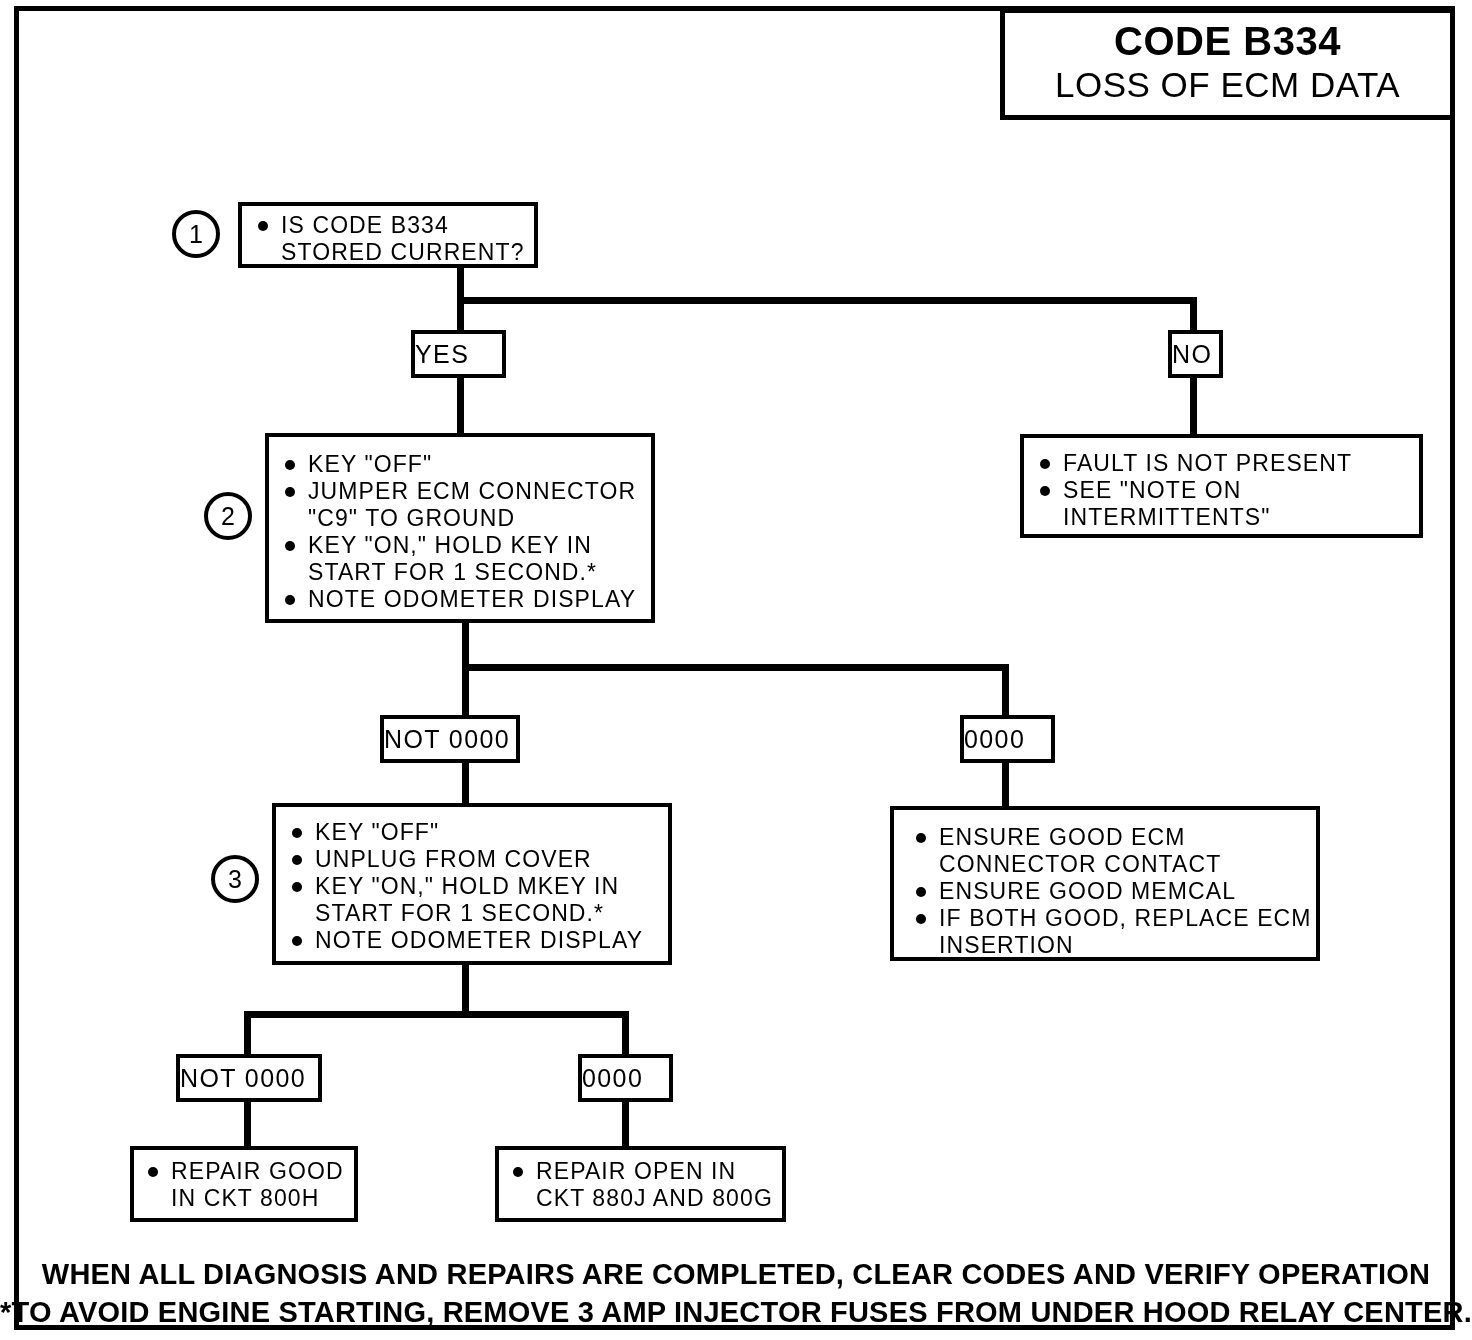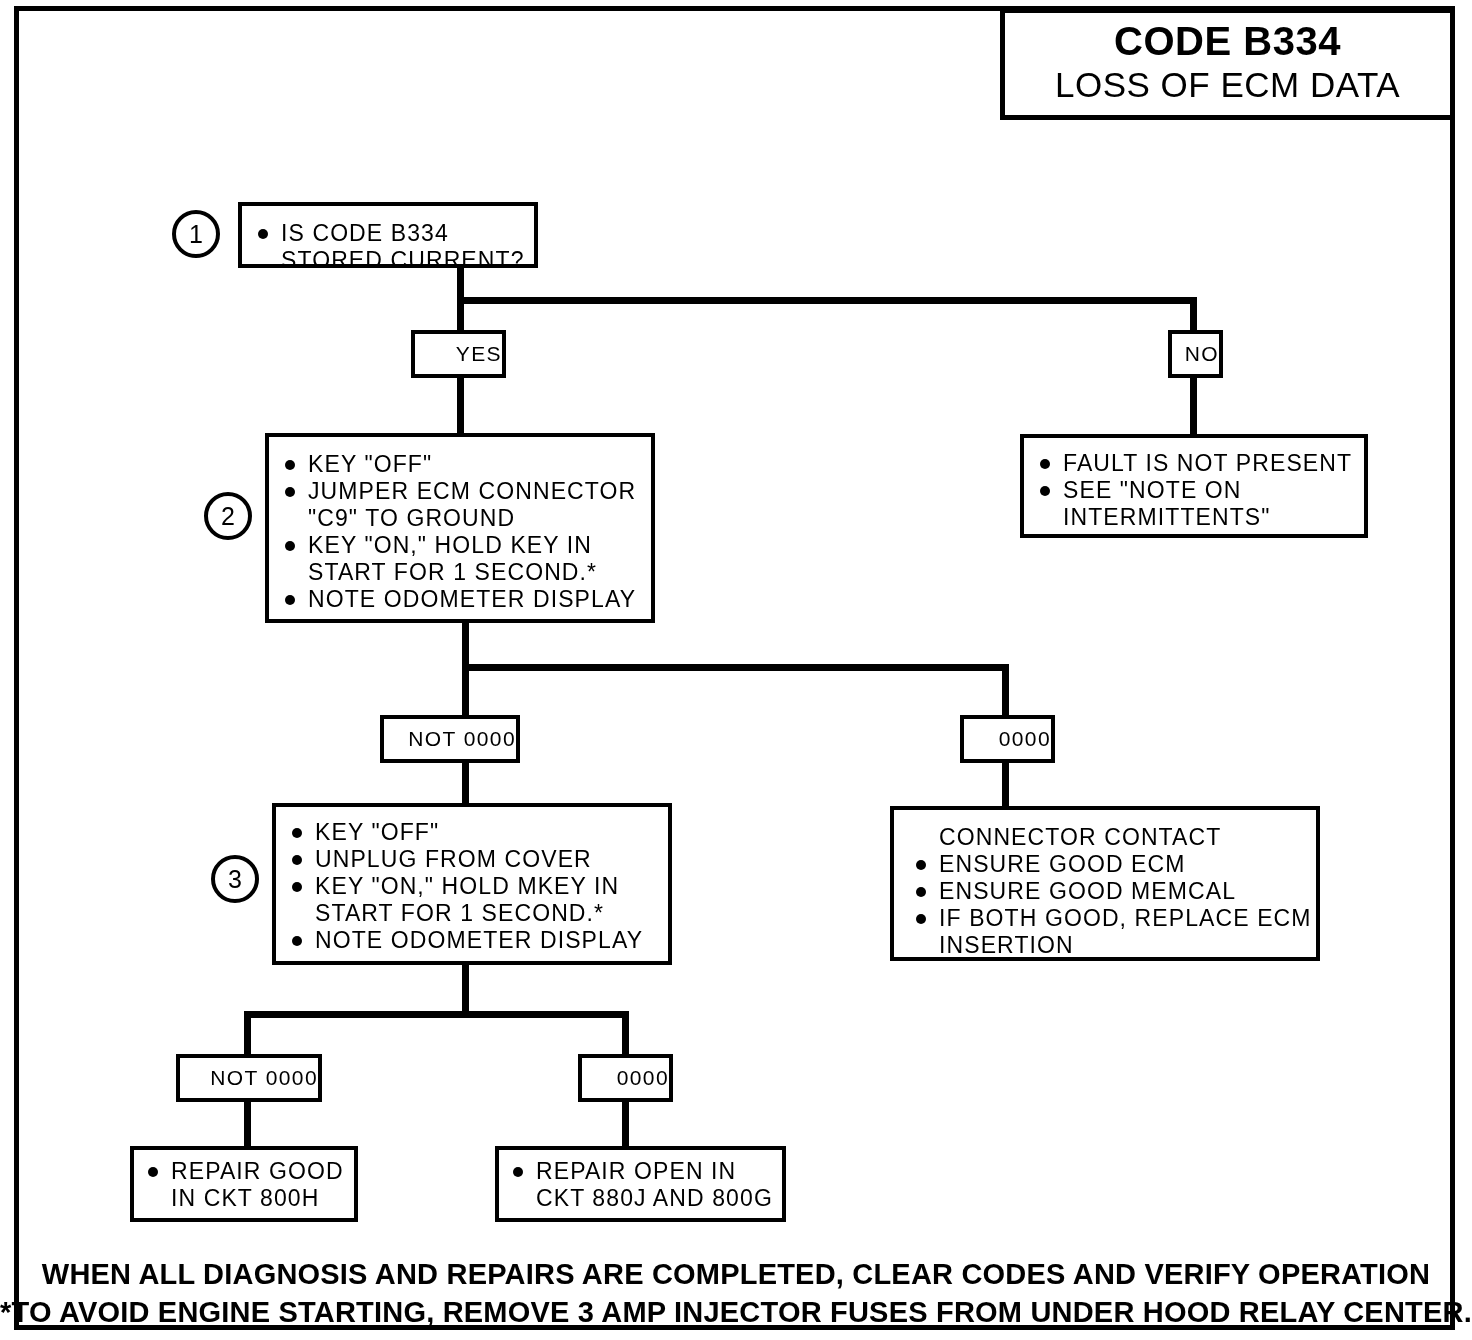--- a/index.html
+++ b/index.html
@@ -95,22 +95,22 @@
   }
 
   
   .label-box {
     position: absolute;
     border: 4px solid #000;
     box-sizing: border-box;
     background: #ffffff;
     display: flex;
     align-items: center;
-    justify-content: flex-end;
-    font-size: 21px;
+    justify-content: flex-start;
+    font-size: 25px;
     letter-spacing: 1.4px;
     z-index: 5;
     white-space: nowrap;
   }
 
   
   .step-circle {
     position: absolute;
     width: 48px;
     height: 48px;
@@ -189,21 +189,21 @@
   <div class="conn" style="left:622px; top:1011px; width:7px; height:46px;"></div>
 
   <div class="conn" style="left:244px; top:1100px; width:7px; height:48px;"></div>
 
   <div class="conn" style="left:622px; top:1100px; width:7px; height:48px;"></div>
 
   <div class="step-circle" style="left:172px; top:210px;">
     <span>1</span>
   </div>
   <div class="node" style="left:238px; top:202px; width:300px; height:66px;">
-    <div class="node-inner" style="padding-top:6px;margin-top:8px;">
+    <div class="node-inner" style="padding-top:6px;">
       <div class="bullet-line">
         <span class="dot"></span>
         <span class="bullet-text">IS CODE B334</span>
       </div>
       <div class="bullet-line cont">
         <span class="dot"></span>
         <span class="bullet-text">STORED CURRENT?</span>
       </div>
     </div>
   </div>
@@ -240,21 +240,21 @@
         <span class="dot"></span>
         <span class="bullet-text">START FOR 1 SECOND.*</span>
       </div>
       <div class="bullet-line">
         <span class="dot"></span>
         <span class="bullet-text">NOTE ODOMETER DISPLAY</span>
       </div>
     </div>
   </div>
 
-  <div class="node" style="left:1020px; top:434px; width:348px; height:104px;">
+  <div class="node" style="left:1020px; top:434px; width:403px; height:104px;">
     <div class="node-inner" style="padding-top:12px;">
       <div class="bullet-line">
         <span class="dot"></span>
         <span class="bullet-text">FAULT IS NOT PRESENT</span>
       </div>
       <div class="bullet-line">
         <span class="dot"></span>
         <span class="bullet-text">SEE "NOTE ON</span>
       </div>
       <div class="bullet-line cont">
@@ -294,27 +294,27 @@
       </div>
       <div class="bullet-line">
         <span class="dot"></span>
         <span class="bullet-text">NOTE ODOMETER DISPLAY</span>
       </div>
     </div>
   </div>
 
   <div class="node" style="left:890px; top:806px; width:430px; height:155px;">
     <div class="node-inner" style="padding-top:14px; padding-left:22px;">
+      <div class="bullet-line">
+        <span class="dot"></span>
+        <span class="bullet-text">ENSURE GOOD ECM</span>
+      </div>
       <div class="bullet-line cont">
         <span class="dot"></span>
         <span class="bullet-text">CONNECTOR CONTACT</span>
-      </div>
-      <div class="bullet-line">
-        <span class="dot"></span>
-        <span class="bullet-text">ENSURE GOOD ECM</span>
       </div>
       <div class="bullet-line">
         <span class="dot"></span>
         <span class="bullet-text">ENSURE GOOD MEMCAL</span>
       </div>
       <div class="bullet-line">
         <span class="dot"></span>
         <span class="bullet-text">IF BOTH GOOD, REPLACE ECM</span>
       </div>
       <div class="bullet-line cont">

